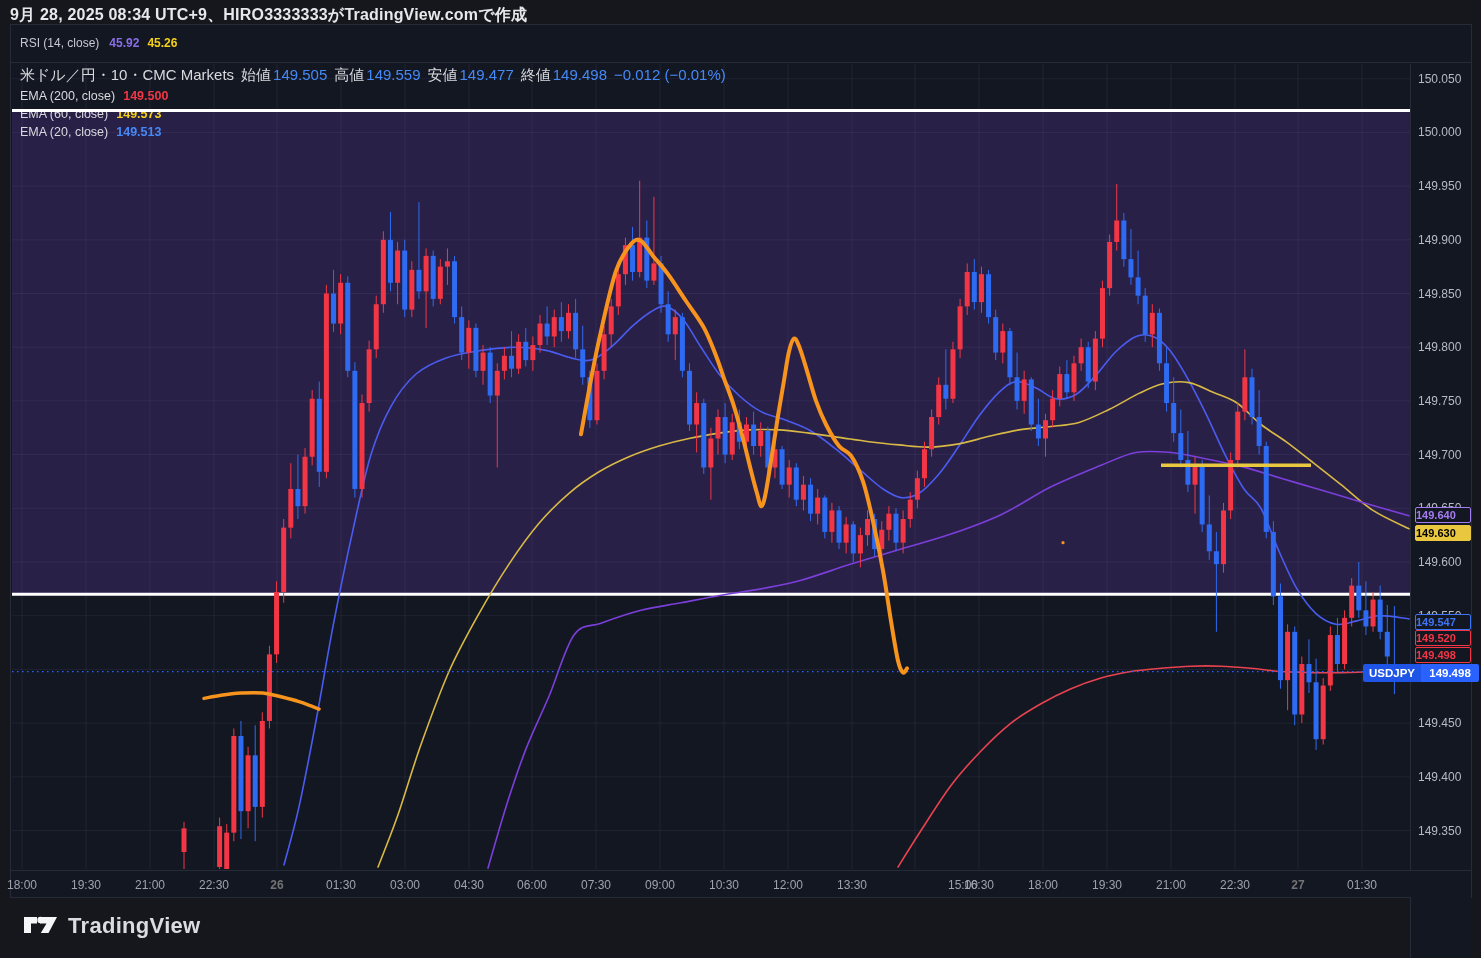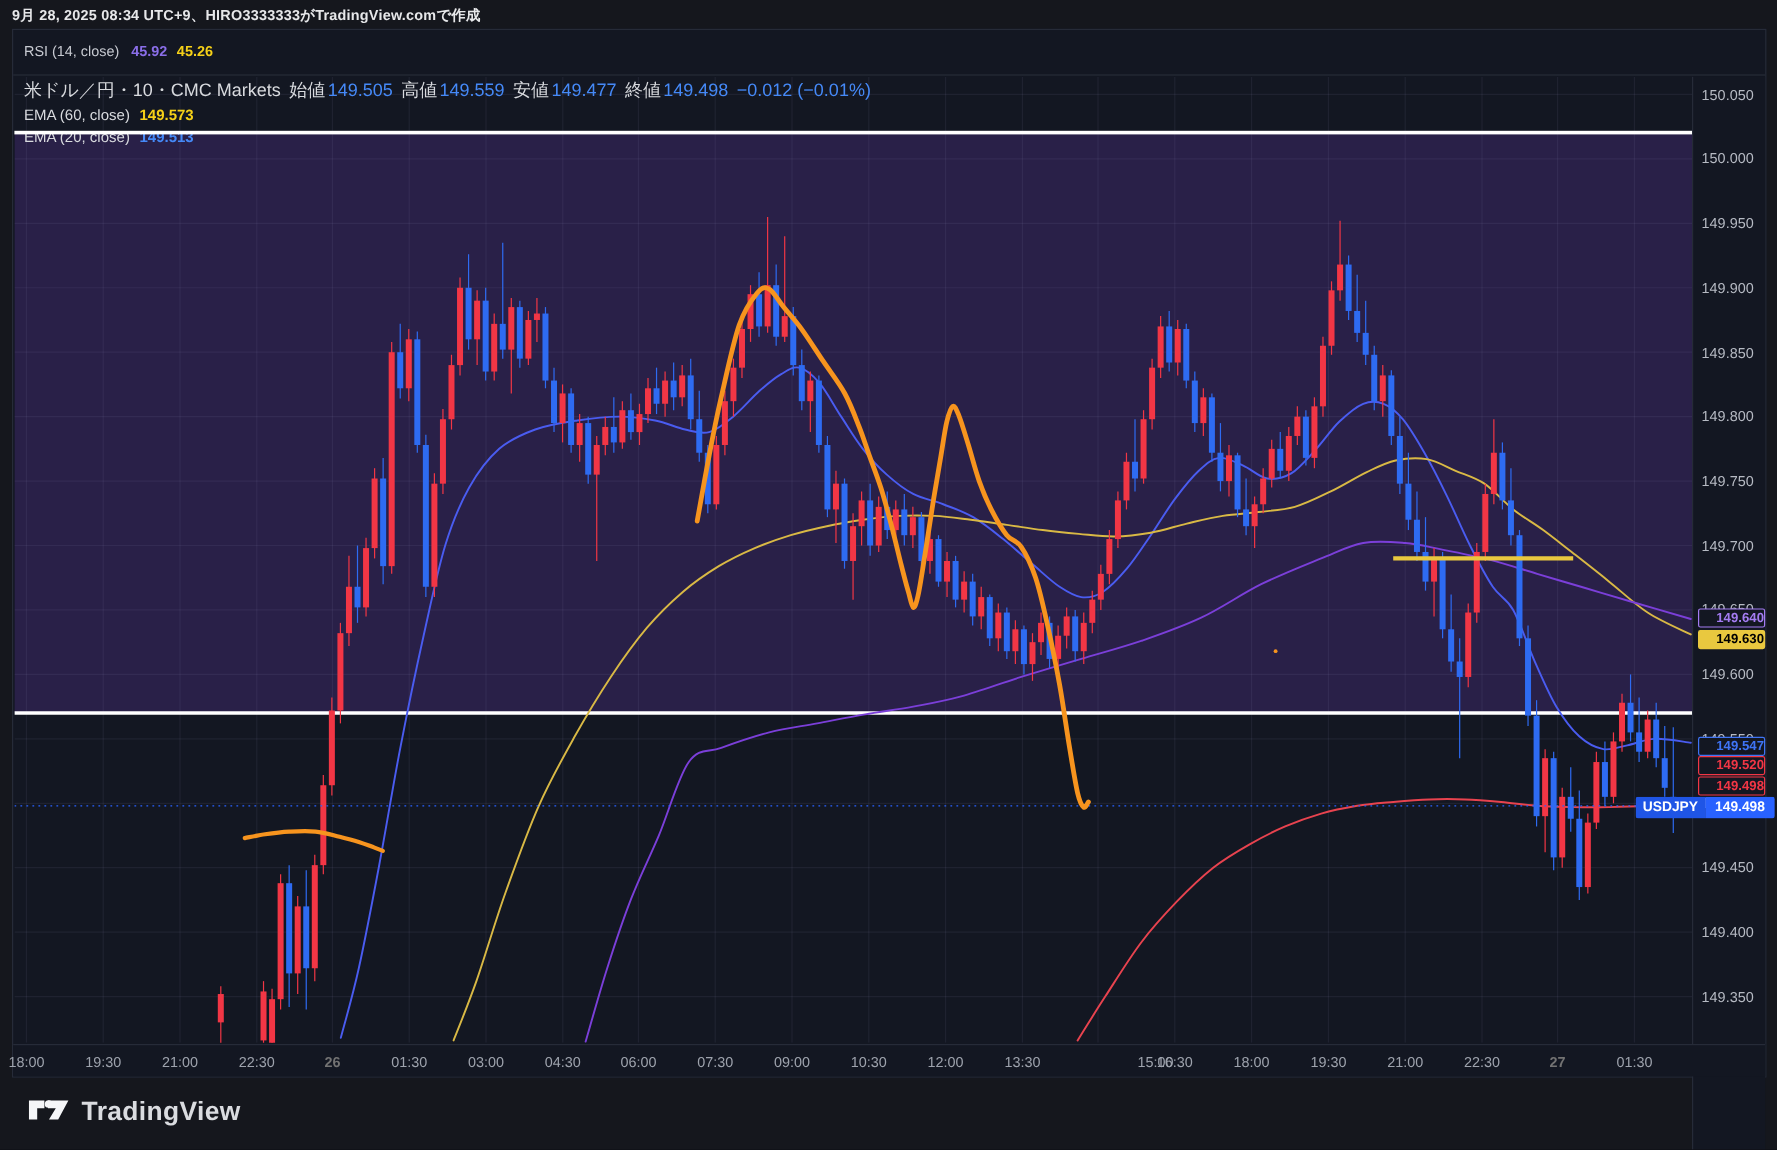--- a/index.html
+++ b/index.html
@@ -1,27 +1,27 @@
 <!DOCTYPE html>
 <html><head>
 <meta charset="utf-8">
 <style>
   html,body{margin:0;padding:0;background:#101217;}
   *{box-sizing:border-box;}
   .stage{position:relative;width:1481px;height:958px;background:#15171d;font-family:"Liberation Sans",sans-serif;overflow:hidden;}
-  .attribution{position:absolute;left:10px;top:5px;font-size:12px;font-weight:bold;color:#e7e8ea;letter-spacing:.2px;}
+  .attribution{position:absolute;left:10px;top:5px;font-size:16px;font-weight:bold;color:#e7e8ea;letter-spacing:.2px;}
   .frame{position:absolute;left:10px;top:24px;width:1462px;height:874px;background:#131722;border:1px solid #262b38;}
   .rsi-pane{position:absolute;left:0;top:0;width:1460px;height:38px;border-bottom:1px solid #262b38;}
   .rsi-legend{position:absolute;left:9px;top:11px;font-size:12px;color:#c7cad1;}
   .rsi-legend .v1{margin-left:10px;font-weight:bold;}
   .rsi-legend .v2{margin-left:8px;font-weight:bold;}
   .plot-svg{position:absolute;left:1px;top:39px;z-index:1;}
   .axis{position:absolute;right:0;top:39px;width:61px;height:923px;border-left:1px solid #262b38;background:#131722;z-index:2;}
   .tick{position:absolute;left:7px;width:52px;font-size:12px;color:#b6bac3;}
-  .pricebox{position:absolute;left:1404px;width:56px;height:16px;line-height:14px;text-align:right;font-size:11px;font-weight:bold;background:#131722;border:1px solid;border-radius:2px;z-index:3;}
+  .pricebox{position:absolute;left:1404px;width:56px;height:16px;line-height:14px;text-align:left;font-size:11px;font-weight:bold;background:#131722;border:1px solid;border-radius:2px;z-index:3;}
   .symlabel{position:absolute;height:18px;display:flex;z-index:3;border-radius:2px;overflow:hidden;}
   .symlabel span{color:#fff;font-size:11.5px;font-weight:bold;line-height:18px;padding:0 6px;}
   .time-axis{position:absolute;left:0;top:845px;width:1460px;height:27px;border-top:1px solid #262b38;background:#131722;z-index:2;}
   .tlabel{position:absolute;top:7px;transform:translateX(-50%);font-size:12px;color:#9ea3ad;}
   .tlabel.bold{color:#737373;font-weight:bold;}
   .legend{position:absolute;left:9px;top:41px;z-index:5;}
   .sym-row{font-size:15px;color:#d8dade;white-space:nowrap;}
   .sym-row .val{margin-left:2px;}
   .sym-row .lab{margin-left:7px;}
   .ema-row{font-size:12.5px;color:#d8dade;margin-top:4.1px;white-space:nowrap;}
@@ -467,20 +467,21 @@
         <div class="tlabel" style="left: 1096px;">19:30</div>
         <div class="tlabel" style="left: 1160px;">21:00</div>
         <div class="tlabel" style="left: 1224px;">22:30</div>
         <div class="tlabel bold" style="left: 1287px;">27</div>
         <div class="tlabel" style="left: 1351px;">01:30</div>
       </div>
 
     <div class="legend">
       <div class="sym-row" id="symrow"><span>米ドル／円・10・CMC Markets</span><span class="lab">始値</span><span class="val" style="color:#4589f7">149.505</span><span class="lab">高値</span><span class="val" style="color:#4589f7">149.559</span><span class="lab">安値</span><span class="val" style="color:#4589f7">149.477</span><span class="lab">終値</span><span class="val" style="color:#4589f7">149.498</span><span class="lab" style="color:#4589f7">−0.012 (−0.01%)</span></div>
       <div id="emarows">
+          <div class="ema-row"><span>EMA (200, close)</span><span class="val" style="color:#f23645">149.500</span></div>
           <div class="ema-row"><span>EMA (60, close)</span><span class="val" style="color:#f5d018">149.573</span></div>
           <div class="ema-row"><span>EMA (20, close)</span><span class="val" style="color:#4589f7">149.513</span></div>
         </div>
     </div>
   <div class="pricebox" style="top: 482px; border-color: rgb(164, 124, 242); color: rgb(164, 124, 242);">149.640</div>
       <div class="pricebox" style="top: 500px; border-color: rgb(233, 200, 63); color: rgb(0, 0, 0); background: rgb(233, 200, 63);">149.630</div>
       <div class="pricebox" style="top: 589px; border-color: rgb(63, 116, 245); color: rgb(63, 116, 245);">149.547</div>
       <div class="pricebox" style="top: 605px; border-color: rgb(242, 54, 69); color: rgb(242, 54, 69);">149.520</div>
       <div class="pricebox" style="top: 622px; border-color: rgb(242, 54, 69); color: rgb(242, 54, 69);">149.498</div>
       <div class="symlabel" style="left: 1352px; top: 639px;">

